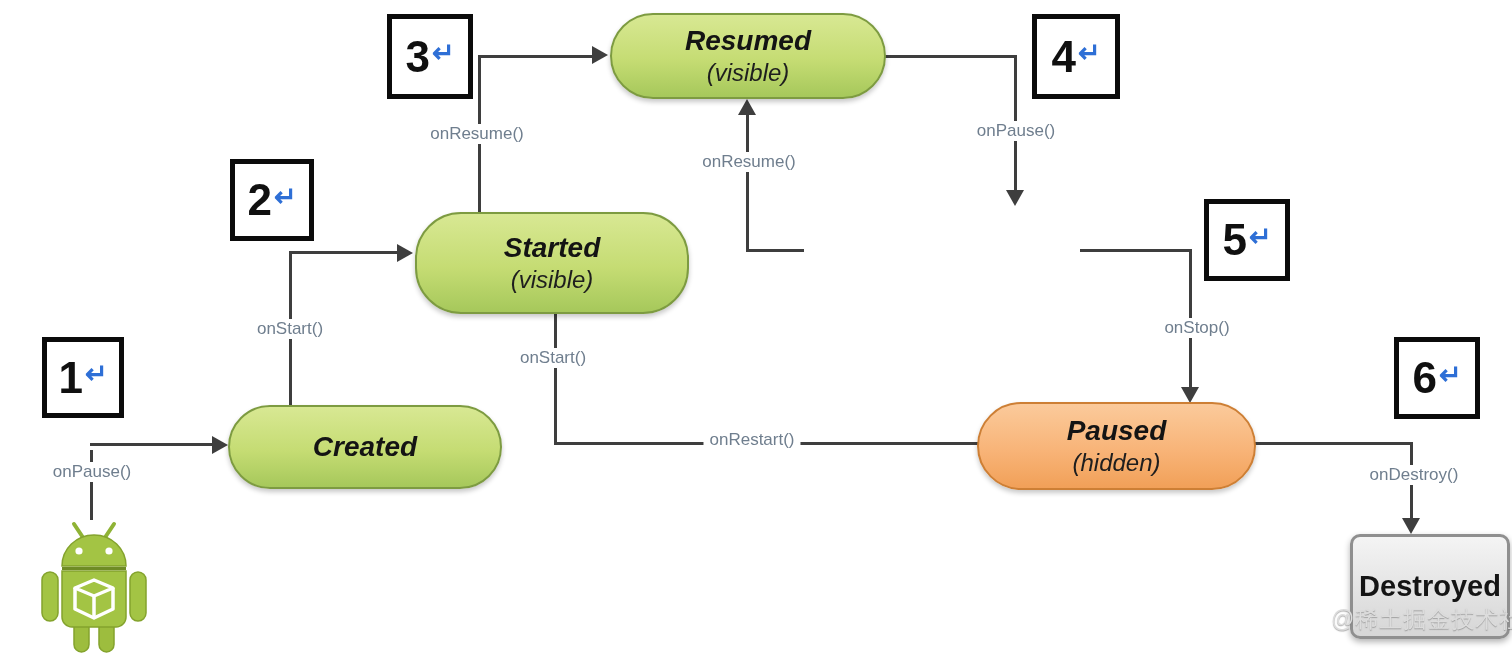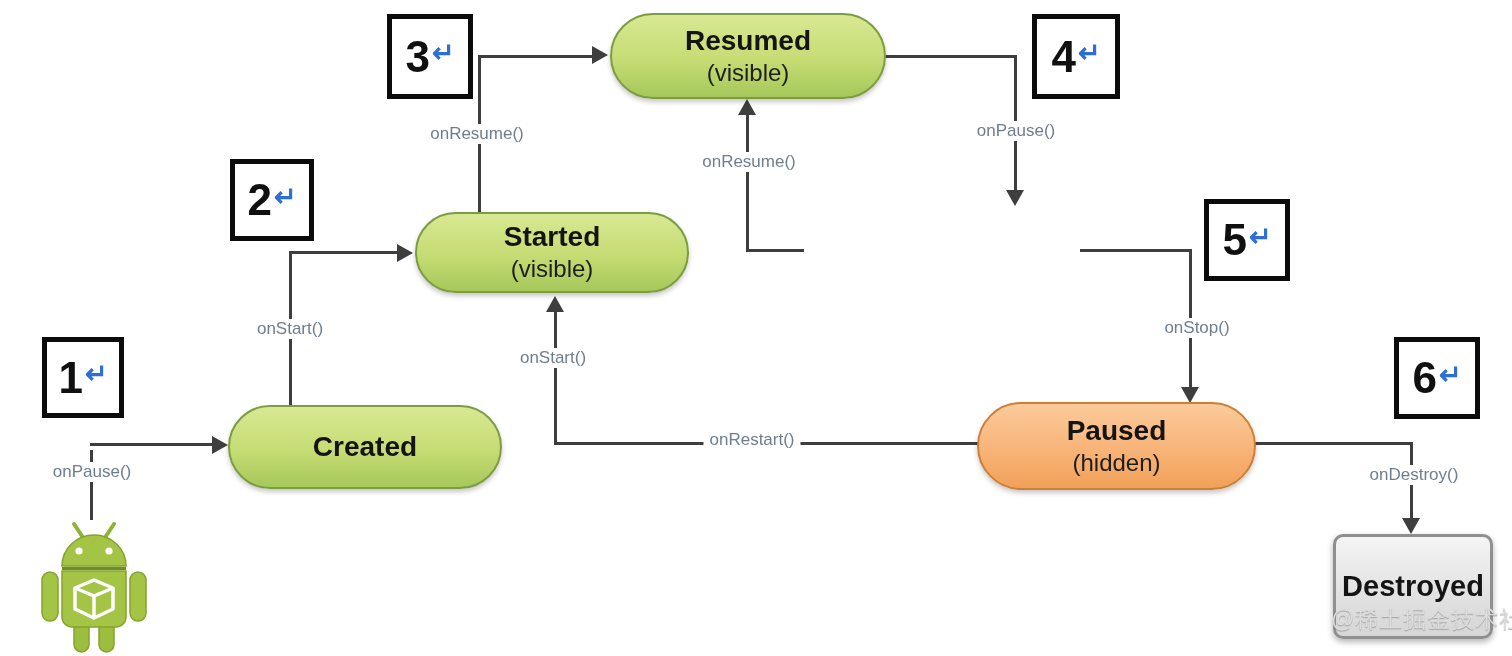--- a/index.html
+++ b/index.html
@@ -15,40 +15,40 @@
   .arr-u{border-left:9px solid transparent;border-right:9px solid transparent;border-bottom:16px solid #3e3e3e;}
   
   .lbl{
     position:absolute;transform:translateX(-50%);font-size:17px;color:#6f7e8e;
     background:#ffffff;padding:0 6px;white-space:nowrap;z-index:5;line-height:1.15;
   }
   
   .pill{
     position:absolute;border:2px solid #7d9b41;border-radius:46px;display:flex;
     flex-direction:column;align-items:center;justify-content:center;z-index:4;
-    box-shadow:0 3px 5px rgba(0,0,0,0.22);box-sizing:border-box;text-align:center;
+    box-shadow:0 3px 5px rgba(0,0,0,0.22);box-sizing:border-box;text-align:center;font-style:italic;
   }
   .pill .name{font-weight:bold;font-size:28px;color:#141414;line-height:1.1;}
   .pill .sub{font-size:24px;color:#1e1e1e;line-height:1.15;margin-top:2px;}
   .pill.green{background:linear-gradient(180deg,#d8e893 0%,#c5dc73 55%,#a6c85b 100%);border-color:#7d9b41;}
   .pill.yellow{background:linear-gradient(180deg,#f2ed9c 0%,#e8df64 55%,#d7cb3e 100%);border-color:#a8a23b;}
   .pill.orange{background:linear-gradient(180deg,#fbca9b 0%,#f8b478 55%,#f1a058 100%);border-color:#cd7f35;}
   
   .badge{
     position:absolute;background:#fff;border:5px solid #0b0b0b;display:flex;
     align-items:center;justify-content:center;z-index:6;box-sizing:border-box;
   }
   .badge .num{font-weight:bold;font-size:44px;color:#101010;line-height:1;}
   .badge .ret{font-size:27px;font-weight:bold;color:#2e6fd6;margin-left:2px;position:relative;top:-3px;line-height:1;}
   
   .terminal{
     position:absolute;border:3px solid #8f8f8f;border-radius:10px;
     background:linear-gradient(180deg,#f4f4f4 0%,#e3e3e3 55%,#d6d6d6 100%);
     display:flex;align-items:center;justify-content:center;z-index:4;
-    box-shadow:0 3px 6px rgba(0,0,0,0.3);box-sizing:border-box;
+    box-shadow:0 3px 6px rgba(0,0,0,0.3);box-sizing:border-box;margin-left:17px;
   }
   .terminal .name{font-weight:bold;font-size:29px;color:#141414;}
   .watermark{
     position:absolute;font-size:23px;color:#dcdcdc;letter-spacing:1px;z-index:7;white-space:nowrap;
     text-shadow:0 1px 1px rgba(110,110,110,0.55);
   }
   .robot{position:absolute;z-index:4;}
 </style>
 </head>
 <body>
@@ -108,21 +108,21 @@
       <span class="ret">↵</span>
   </div>
   <div class="badge" style="left:1394px;top:337px;width:86px;height:82px;">
     <span class="num">6</span>
       <span class="ret">↵</span>
   </div>
 
   <div class="pill green" style="left:228px;top:405px;width:274px;height:84px;">
     <span class="name">Created</span>
   </div>
-  <div class="pill green" style="left:415px;top:212px;width:274px;height:81px;">
+  <div class="pill green" style="left:415px;top:212px;width:274px;height:102px;">
     <span class="name">Started</span>
     <span class="sub">(visible)</span>
   </div>
   <div class="pill green" style="left:610px;top:13px;width:276px;height:86px;">
     <span class="name">Resumed</span>
     <span class="sub">(visible)</span>
   </div>
   <div class="pill orange" style="left:977px;top:402px;width:279px;height:88px;">
     <span class="name">Paused</span>
     <span class="sub">(hidden)</span>

